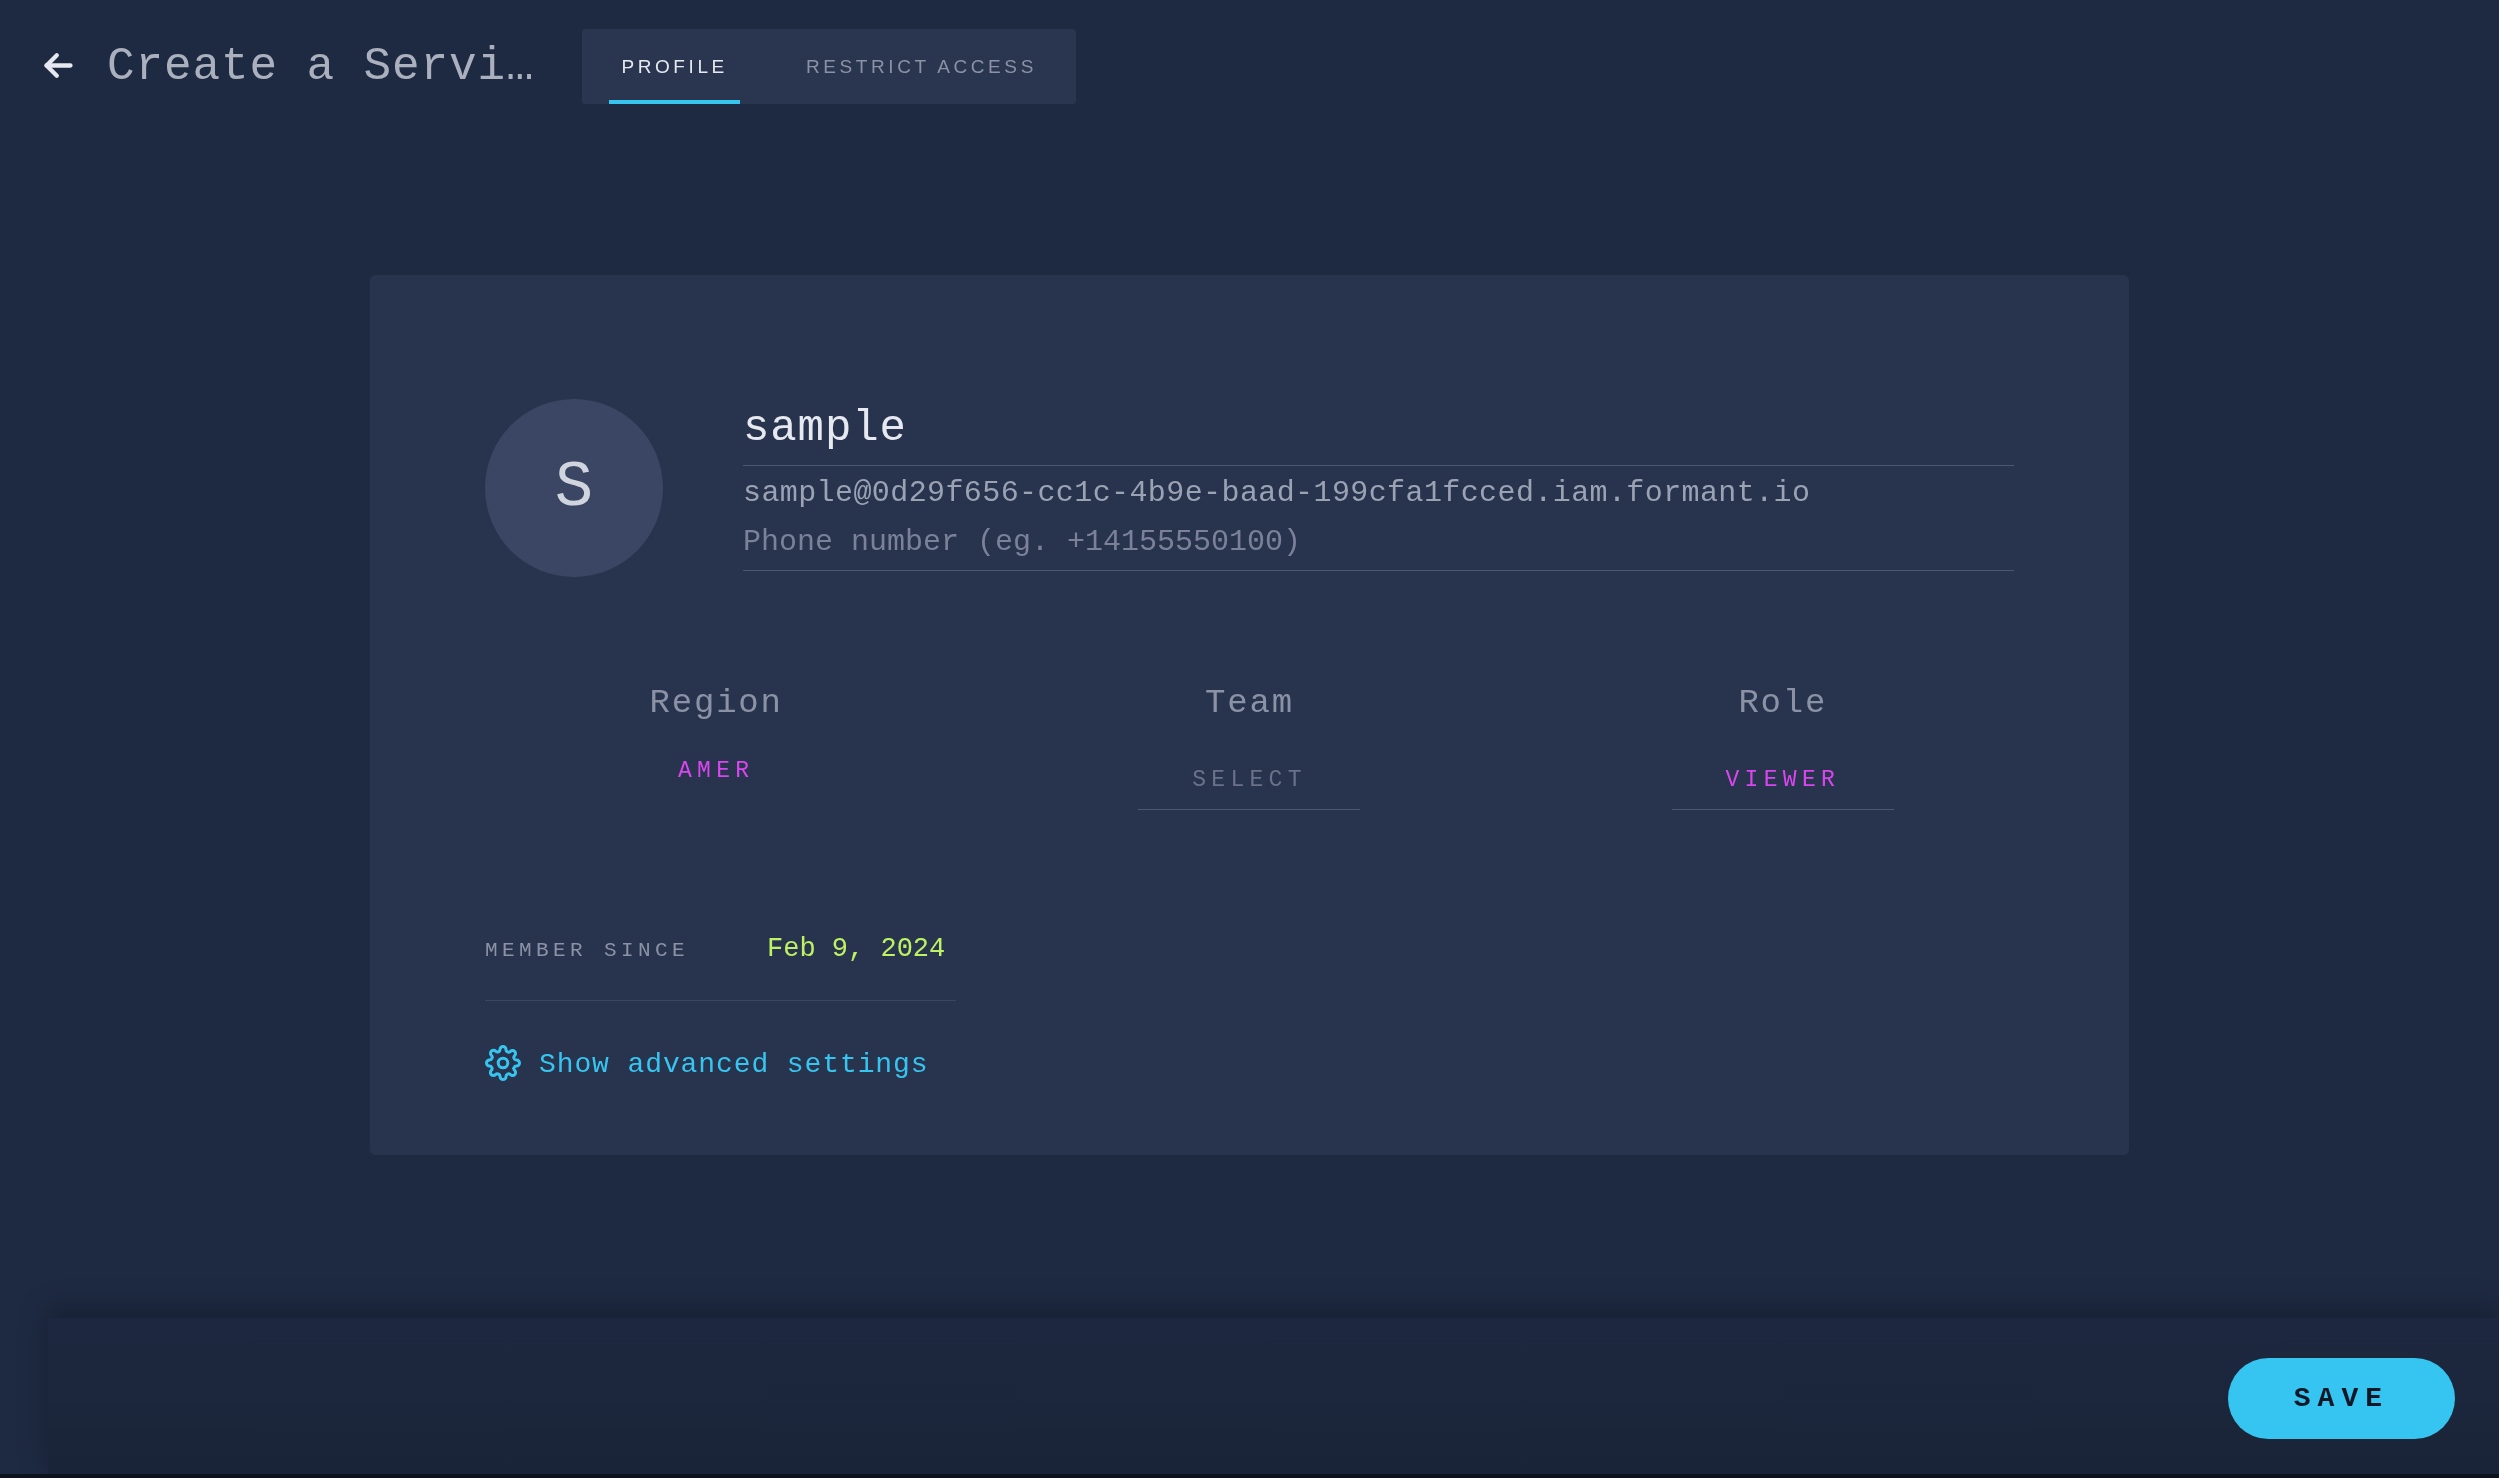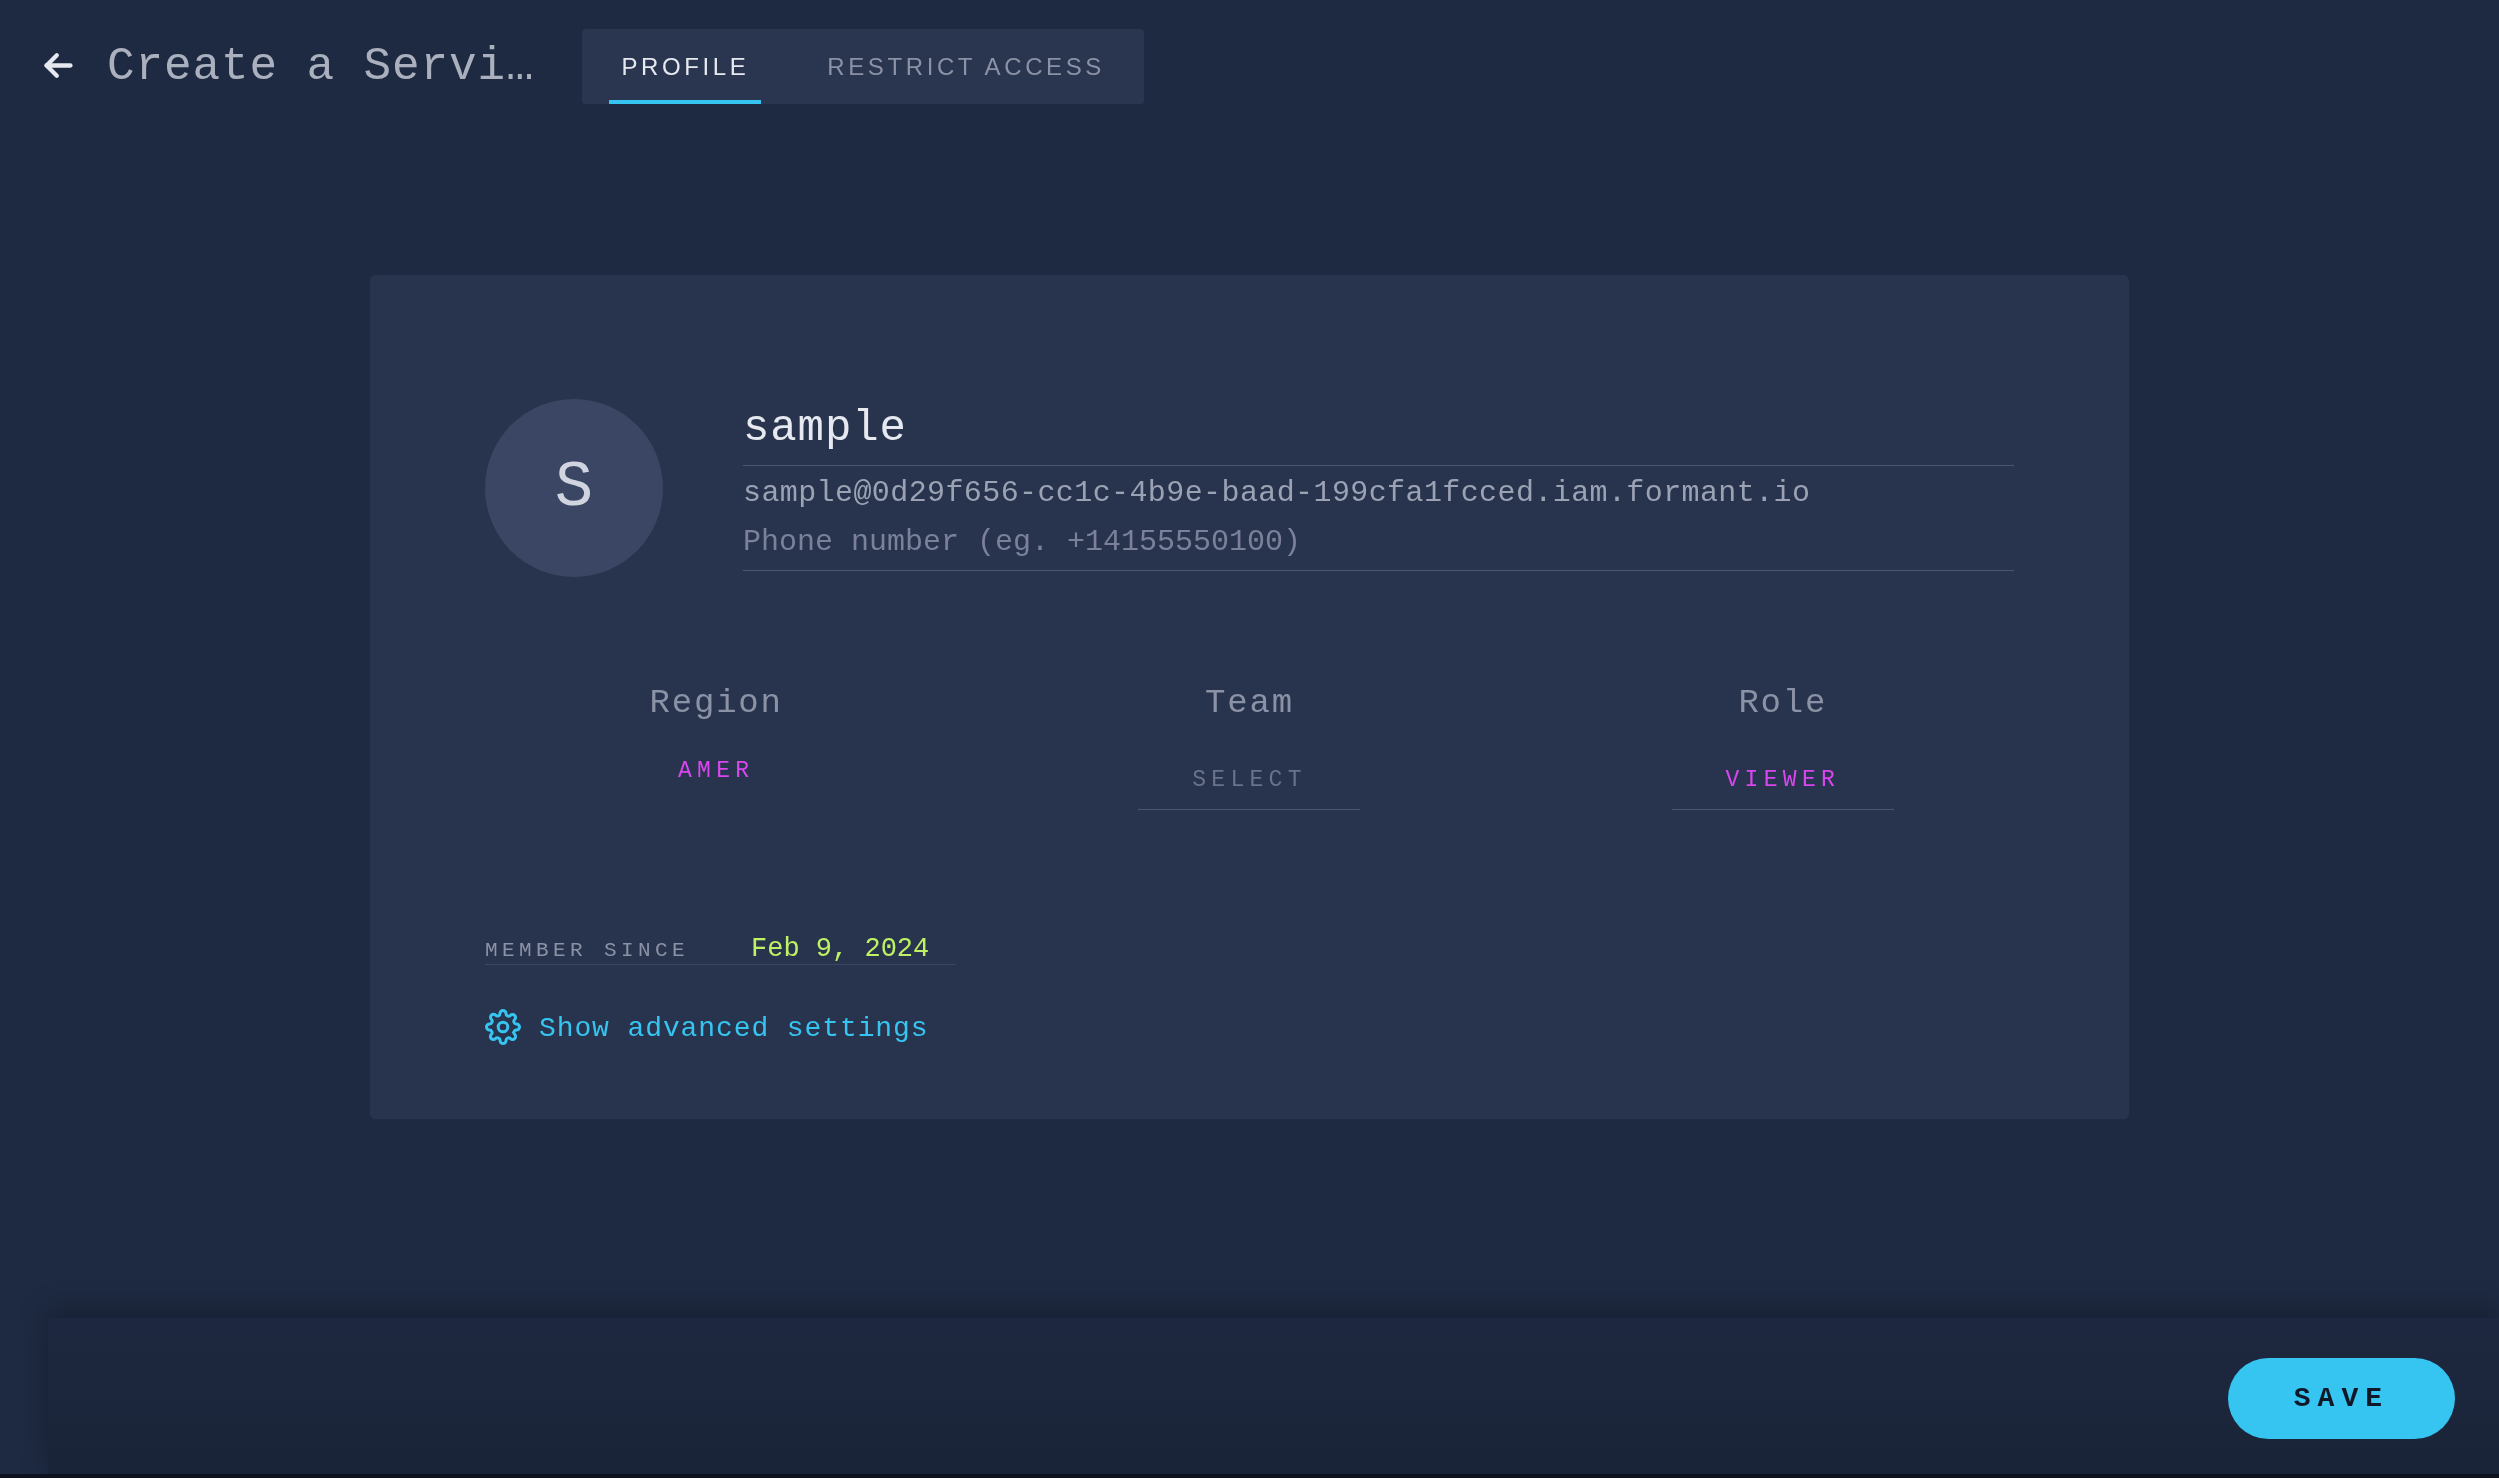--- a/index.html
+++ b/index.html
@@ -75,21 +75,21 @@
       padding: 0;
       margin-left: 4.4px;
       height: 75px;
       align-items: stretch;
     }
     .tab {
       display: flex;
       align-items: center;
       justify-content: center;
       padding: 0 39px;
-      font-size: 24px;
+      font-size: 19px;
       letter-spacing: 3.6px;
       color: #8b92a5;
       cursor: pointer;
       position: relative;
       text-transform: uppercase;
     }
     .tab.active {
       color: #e6e9ef;
     }
     .tab.active::after {
@@ -228,22 +228,23 @@
       cursor: pointer;
     }
     .select-line.placeholder {
       color: #6a7289;
     }
 
     
     .member-row {
       display: flex;
       align-items: baseline;
-      gap: 62px;
+      gap: 78px;
       margin-top: 124px;
+      padding-bottom: 36px;
       border-bottom: 0.9px solid #3a4663;
       width: 471px;
     }
     .member-label {
       font-size: 21px;
       letter-spacing: 4.4px;
       color: #8b92a5;
       text-transform: uppercase;
       font-family: "Courier New", monospace;
     }

